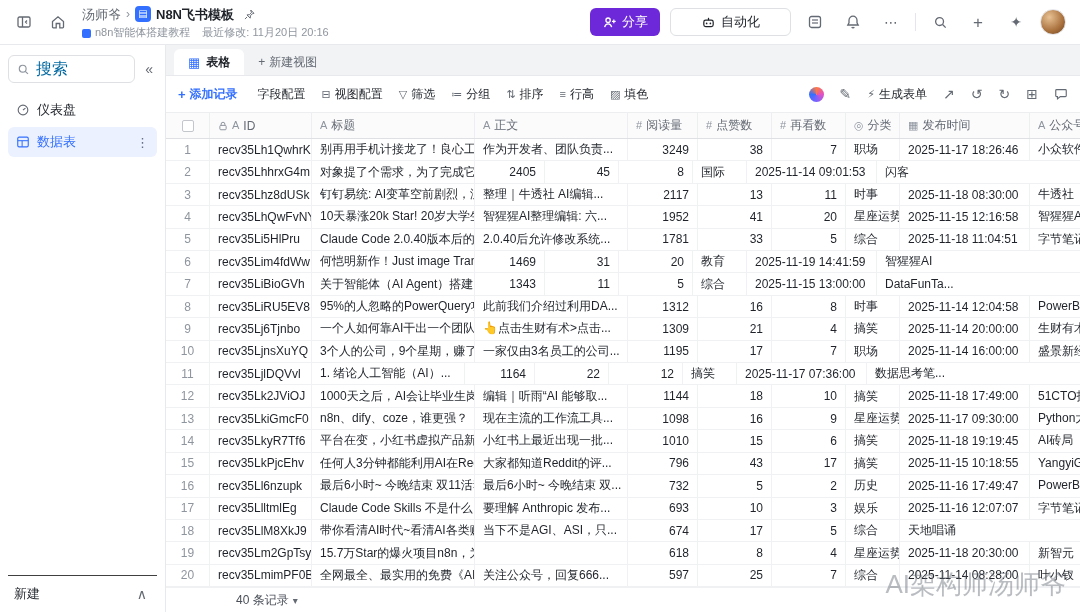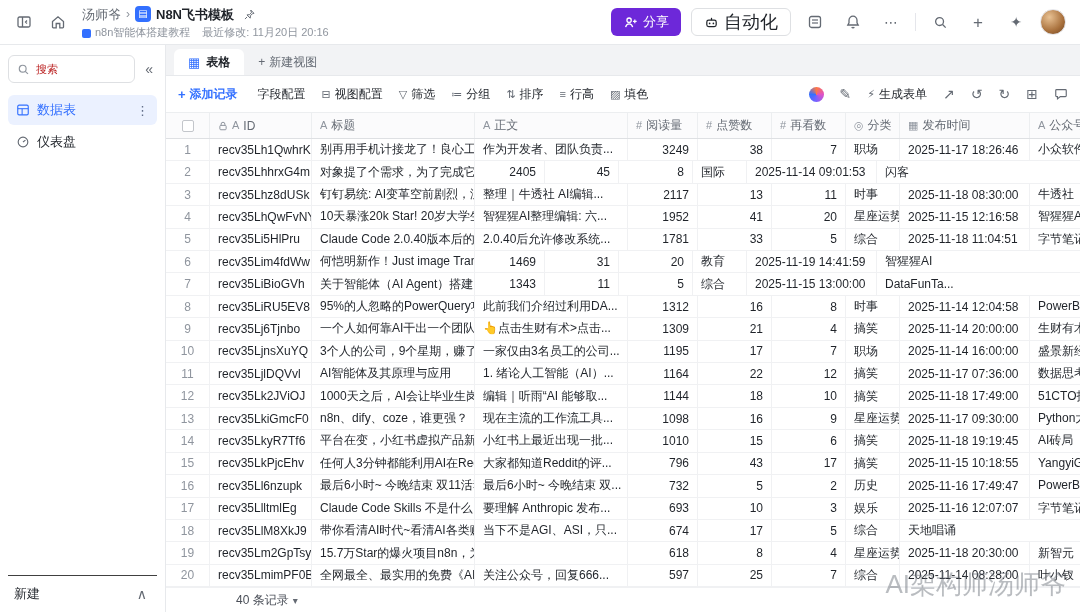--- a/index.html
+++ b/index.html
@@ -13,29 +13,29 @@
 .crumb-line1{display:flex;align-items:center;gap:5px;font-size:13px}
 .crumb-root{color:#646a73}
 .crumb-sep{color:#8f959e;font-size:12px}
 .doc-badge{width:16px;height:16px;border-radius:4px;background:#3370ff;color:#fff;font-size:10px;display:flex;align-items:center;justify-content:center}
 .crumb-title{color:#1f2329;font-weight:600}
 .crumb-line2{display:flex;gap:12px;font-size:11px;color:#8f959e;margin-top:2px;align-items:center}
 .node-dot{width:9px;height:9px;border-radius:2px;background:#3370ff;display:inline-block}
 .l2-item{display:flex;align-items:center;gap:4px}
 .tb-right{margin-left:auto;display:flex;align-items:center;gap:10px}
 .btn-share{background:#6d28d9;color:#fff;height:28px;padding:0 12px;border:none;border-radius:6px;display:flex;align-items:center;gap:5px;font-size:13px;cursor:pointer}
-.btn-auto{background:#fff;border:1px solid #dee0e3;height:28px;padding:0 12px;border-radius:6px;display:flex;align-items:center;gap:5px;font-size:18px;color:#1f2329;cursor:pointer}
+.btn-auto{background:#fff;border:1px solid #dee0e3;height:28px;padding:0 30px;border-radius:6px;display:flex;align-items:center;gap:5px;font-size:13px;color:#1f2329;cursor:pointer}
 .glyph{color:#646a73;font-size:14px;line-height:1}
 .vdiv{width:1px;height:18px;background:#e5e6eb}
 .avatar{width:26px;height:26px;border-radius:50%;background:radial-gradient(circle at 35% 30%,#e8c193,#a9713d 60%,#6e4320);border:1px solid #e5e6eb}
 
 .shell{flex:1;display:flex;min-height:0}
 .sidebar{width:166px;flex:0 0 166px;border-right:1px solid #e7e9ec;display:flex;flex-direction:column;padding:10px 8px 6px;background:#fff}
 .search-row{display:flex;align-items:center;gap:6px}
-.searchbox{flex:1;height:28px;border:1px solid #dee0e3;border-radius:6px;display:flex;align-items:center;gap:6px;padding:0 8px;color:#b91c1c;font-size:11px;background:#fff;cursor:text}
+.searchbox{flex:1;height:28px;border:1px solid #dee0e3;border-radius:6px;display:flex;align-items:center;gap:6px;padding:0 8px;color:#0369a1;font-size:16px;background:#fff;cursor:text}
 .collapse-btn{color:#646a73;font-size:14px;cursor:pointer;padding:2px 4px}
 .nav{margin-top:12px;display:flex;flex-direction:column;gap:2px}
 .nav-item{height:30px;border-radius:6px;display:flex;align-items:center;gap:7px;padding:0 8px;font-size:13px;color:#1f2329;cursor:pointer}
 .nav-item.active{background:#ebf1ff;color:#3370ff}
 .nav-item .vdots{margin-left:auto;color:#64708a;font-size:13px}
 .sidebar-bottom{margin-top:auto;display:flex;align-items:center;justify-content:space-between;padding:8px 6px 2px;border-top:1px solid #404040;font-size:13px;color:#1f2329}
 
 .main{flex:1;display:flex;flex-direction:column;min-width:0;background:#fff}
 .tabstrip{flex:0 0 30px;background:#f2f3f5;display:flex;align-items:flex-end;padding:4px 8px 0;gap:2px;border-bottom:1px solid #e7e9ec}
 .tab-active{background:#fff;border-radius:6px 6px 0 0;height:26px;display:flex;align-items:center;gap:6px;padding:0 14px;font-size:12px;color:#1f2329;font-weight:600;cursor:pointer}
@@ -169,35 +169,35 @@
         <div class="searchbox">
           <svg width="13" height="13" viewBox="0 0 16 16">
               <circle cx="7" cy="7" r="4.2" fill="none" stroke="#8f959e" stroke-width="1.4"></circle>
               <line x1="10.2" y1="10.2" x2="13.5" y2="13.5" stroke="#8f959e" stroke-width="1.4"></line>
             </svg>
           <span>搜索</span>
         </div>
         <span class="collapse-btn"><span>«</span></span>
       </div>
       <div class="nav">
+        <div class="nav-item">
+          <svg width="14" height="14" viewBox="0 0 16 16">
+              <circle cx="8" cy="8" r="5.5" fill="none" stroke="#646a73" stroke-width="1.3"></circle>
+              <path d="M8 8 10.8 5.8" stroke="#646a73" stroke-width="1.3"></path>
+            </svg>
+          <span>仪表盘</span>
+        </div>
         <div class="nav-item active">
           <svg width="14" height="14" viewBox="0 0 16 16">
               <rect x="2" y="2.5" width="12" height="11" rx="1.5" fill="none" stroke="#3370ff" stroke-width="1.3"></rect>
               <line x1="2" y1="6.5" x2="14" y2="6.5" stroke="#3370ff" stroke-width="1.2"></line>
               <line x1="7" y1="6.5" x2="7" y2="13.5" stroke="#3370ff" stroke-width="1.2"></line>
             </svg>
           <span>数据表</span>
           <span class="vdots">⋮</span>
-        </div>
-        <div class="nav-item">
-          <svg width="14" height="14" viewBox="0 0 16 16">
-              <circle cx="8" cy="8" r="5.5" fill="none" stroke="#646a73" stroke-width="1.3"></circle>
-              <path d="M8 8 10.8 5.8" stroke="#646a73" stroke-width="1.3"></path>
-            </svg>
-          <span>仪表盘</span>
         </div>
       </div>
       <div class="sidebar-bottom">
         <span>新建</span>
         <span class="collapse-btn">∧</span>
       </div>
     </div>
 
     <div class="main">
 
@@ -423,21 +423,20 @@
               <div class="td c-reads num">1195</div>
               <div class="td c-likes num">17</div>
               <div class="td c-again num">7</div>
               <div class="td c-cat">职场</div>
               <div class="td c-date">2025-11-14 16:00:00</div>
               <div class="td c-acct">盛景新经济...</div>
             </div>
             <div class="trow">
               <div class="td c-num">11</div>
               <div class="td c-id">recv35LjlDQVvl</div>
-              <div class="td c-title">AI智能体及其原理与应用</div>
               <div class="td c-body">1. 绪论人工智能（AI）...</div>
               <div class="td c-reads num">1164</div>
               <div class="td c-likes num">22</div>
               <div class="td c-again num">12</div>
               <div class="td c-cat">搞笑</div>
               <div class="td c-date">2025-11-17 07:36:00</div>
               <div class="td c-acct">数据思考笔...</div>
             </div>
             <div class="trow">
               <div class="td c-num">12</div>

